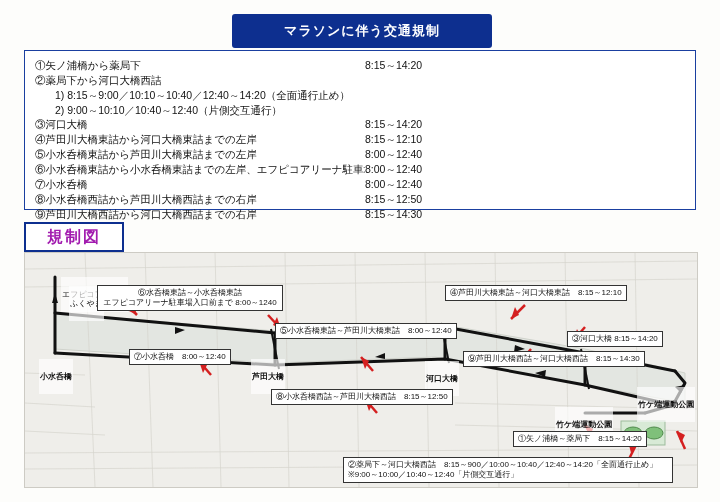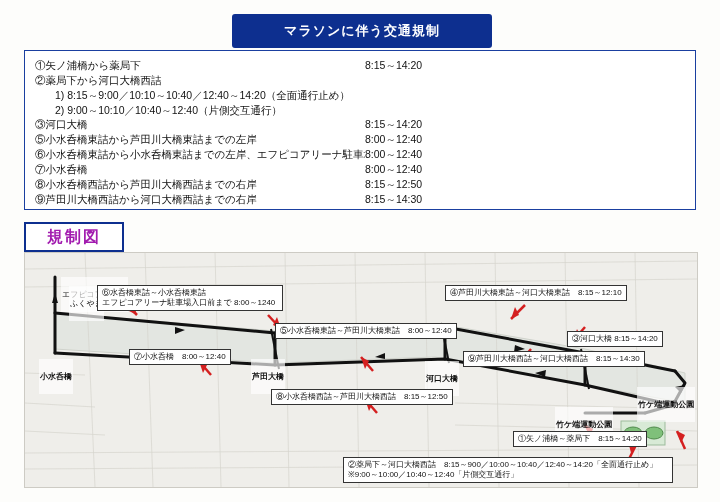--- a/index.html
+++ b/index.html
@@ -72,20 +72,24 @@
   <div class="nrow">
     <span class="nlabel">②薬局下から河口大橋西詰</span>
     <span class="ntime"></span>
   </div>
   <div class="nsub">1) 8:15～9:00／10:10～10:40／12:40～14:20（全面通行止め）</div>
   <div class="nsub">2) 9:00～10:10／10:40～12:40（片側交互通行）</div>
 
   <div class="nrow">
     <span class="nlabel">③河口大橋</span>
     <span class="ntime">8:15～14:20</span>
+  </div>
+  <div class="nrow">
+    <span class="nlabel">④芦田川大橋東詰から河口大橋東詰までの左岸</span>
+    <span class="ntime">8:15～12:10</span>
   </div>
   <div class="nrow">
     <span class="nlabel">⑤小水呑橋東詰から芦田川大橋東詰までの左岸</span>
     <span class="ntime">8:00～12:40</span>
   </div>
   <div class="nrow">
     <span class="nlabel">⑥小水呑橋東詰から小水呑橋東詰までの左岸、エフピコアリーナ駐車場入口前まで</span>
     <span class="ntime">8:00～12:40</span>
   </div>
   <div class="nrow">
@@ -198,21 +202,21 @@
   </svg>
 
   <div class="plain" style="left:36px;top:24px;">エフピコアリーナ</div>
   <div class="plain" style="left:44px;top:33px;">ふくやま</div>
   <div class="plain b" style="left:14px;top:94px;">小水呑橋</div>
   <div class="plain b" style="left:226px;top:94px;">芦田大橋</div>
   <div class="plain b" style="left:400px;top:96px;">河口大橋</div>
   <div class="plain b" style="left:612px;top:122px;">竹ケ端運動公園</div>
   <div class="plain b" style="left:530px;top:142px;">竹ケ端運動公園</div>
 
-  <div class="callout two" style="left:72px;top:32px;width:186px;">
+  <div class="callout two" style="left:72px;top:32px;width:186px;text-align:center;">
     ⑥水呑橋東詰～小水呑橋東詰<br>エフピコアリーナ駐車場入口前まで 8:00～1240
   </div>
 
   <div class="callout" style="left:420px;top:32px;">④芦田川大橋東詰～河口大橋東詰　8:15～12:10</div>
 
   <div class="callout" style="left:250px;top:70px;">⑤小水呑橋東詰～芦田川大橋東詰　8:00～12:40</div>
 
   <div class="callout" style="left:526px;top:78px;margin-left:16px;">③河口大橋 8:15～14:20</div>
 
   <div class="callout" style="left:438px;top:98px;">⑨芦田川大橋西詰～河口大橋西詰　8:15～14:30</div>

